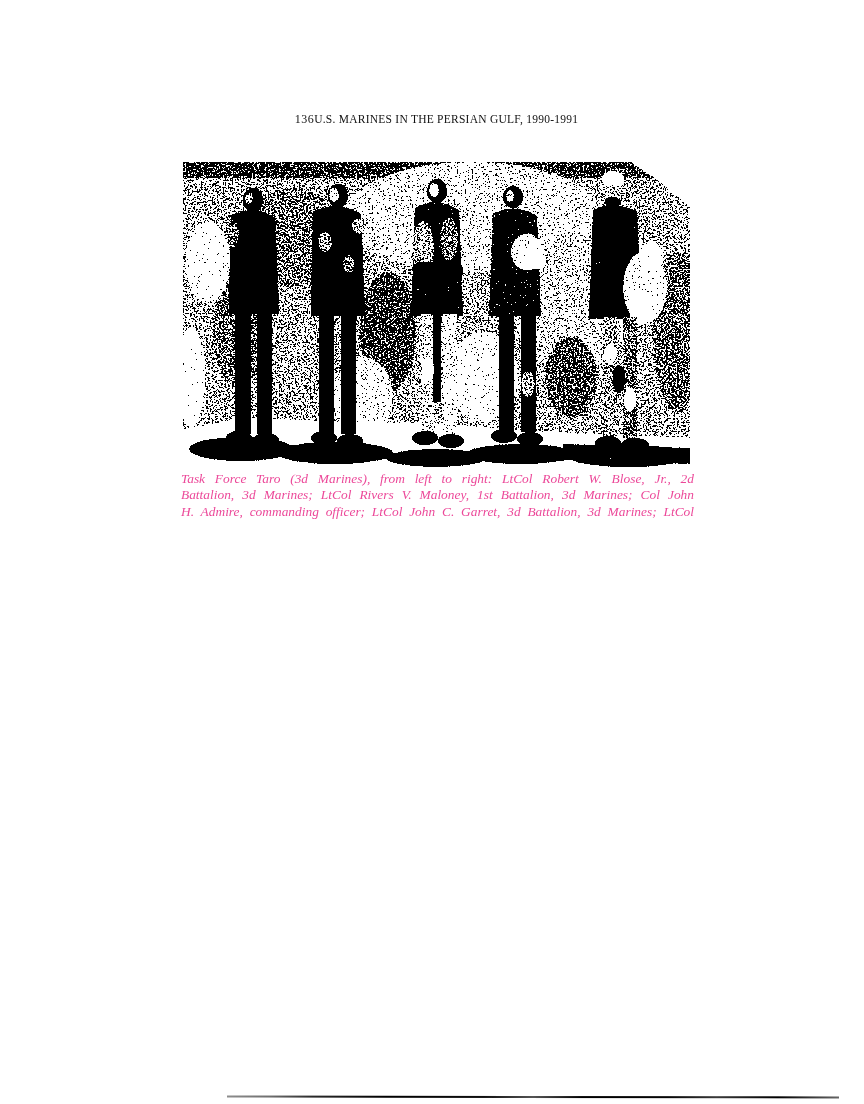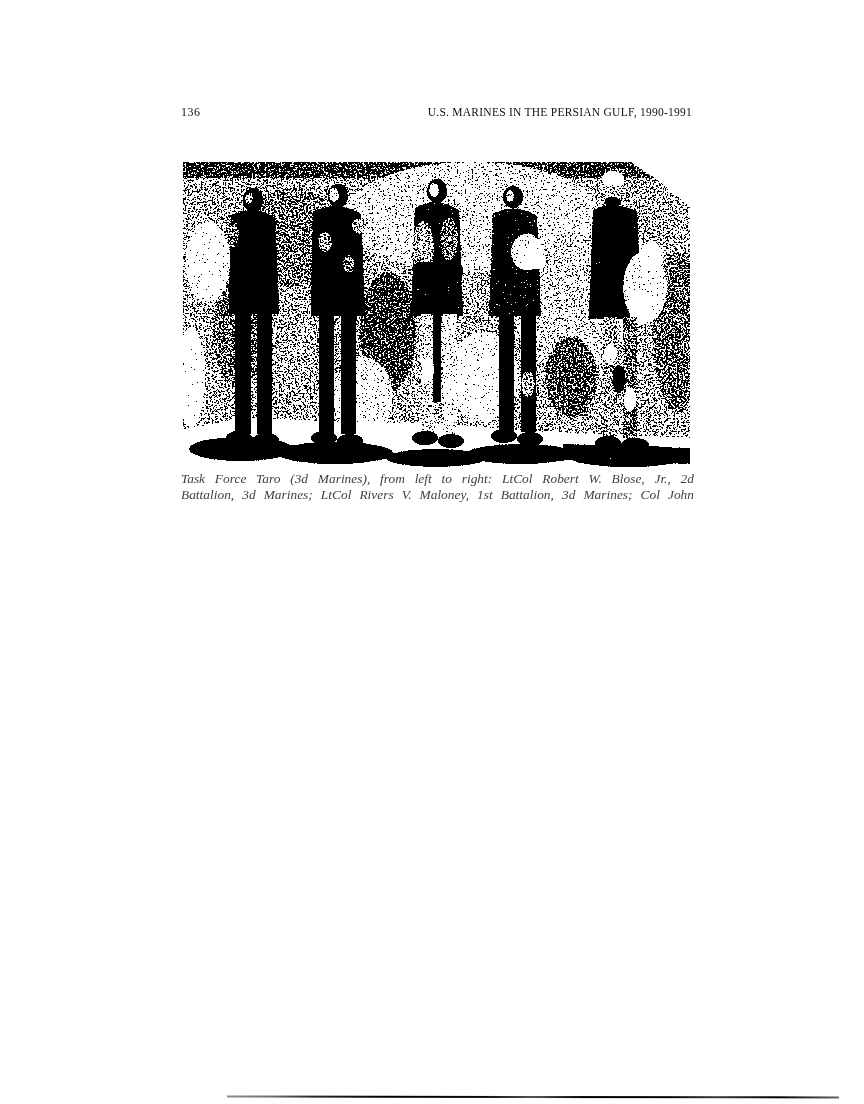--- a/index.html
+++ b/index.html
@@ -8,24 +8,24 @@
     width: 864px;
     height: 1104px;
     background: #ffffff;
     font-family: "Liberation Serif", serif;
     color: #1a1a1a;
     overflow: hidden;
   }
   .running-head {
     position: absolute;
     left: 181px;
-    top: 105px;
+    top: 112px;
     width: 511px;
     display: flex;
-    justify-content: space-between;
+    justify-content: center;
     align-items: baseline;
     font-size: 11.5px;
     letter-spacing: 0.25px;
     color: #111;
   }
   .running-head .pageno { font-size: 12px; letter-spacing: 0.5px; }
   .photo-figure {
     position: absolute;
     left: 183px;
     top: 162px;
@@ -37,21 +37,21 @@
   }
   .photo-figure svg { display: block; }
   .caption {
     position: absolute;
     left: 181px;
     top: 471px;
     width: 513px;
     font-style: italic;
     font-size: 13.4px;
     line-height: 16.3px;
-    color: #404040;
+    color: #ec4899;
   }
   .cap-line { white-space: nowrap; }
   .cap-line.just {
     white-space: normal;
     text-align: justify;
     text-align-last: justify;
   }
   .scan-line {
     position: absolute;
     left: 227px;
@@ -181,17 +181,18 @@
         <ellipse cx="452" cy="283" rx="14" ry="7" fill="#060606"></ellipse>
 
         <polygon points="448,0 507,0 507,45 478,20" fill="#f6f6f6"></polygon>
       </g>
     </svg>
   </figure>
 
   <div class="caption">
     <div class="cap-line just">Task Force Taro (3d Marines), from left to right: LtCol Robert W. Blose, Jr., 2d</div>
     <div class="cap-line just">Battalion, 3d Marines; LtCol Rivers V. Maloney, 1st Battalion, 3d Marines; Col John</div>
+    <div class="cap-line just">H. Admire, commanding officer; LtCol John C. Garret, 3d Battalion, 3d Marines; LtCol</div>
   </div>
 
   <div class="scan-line"></div>
 
 </div>
 
 </body></html>

